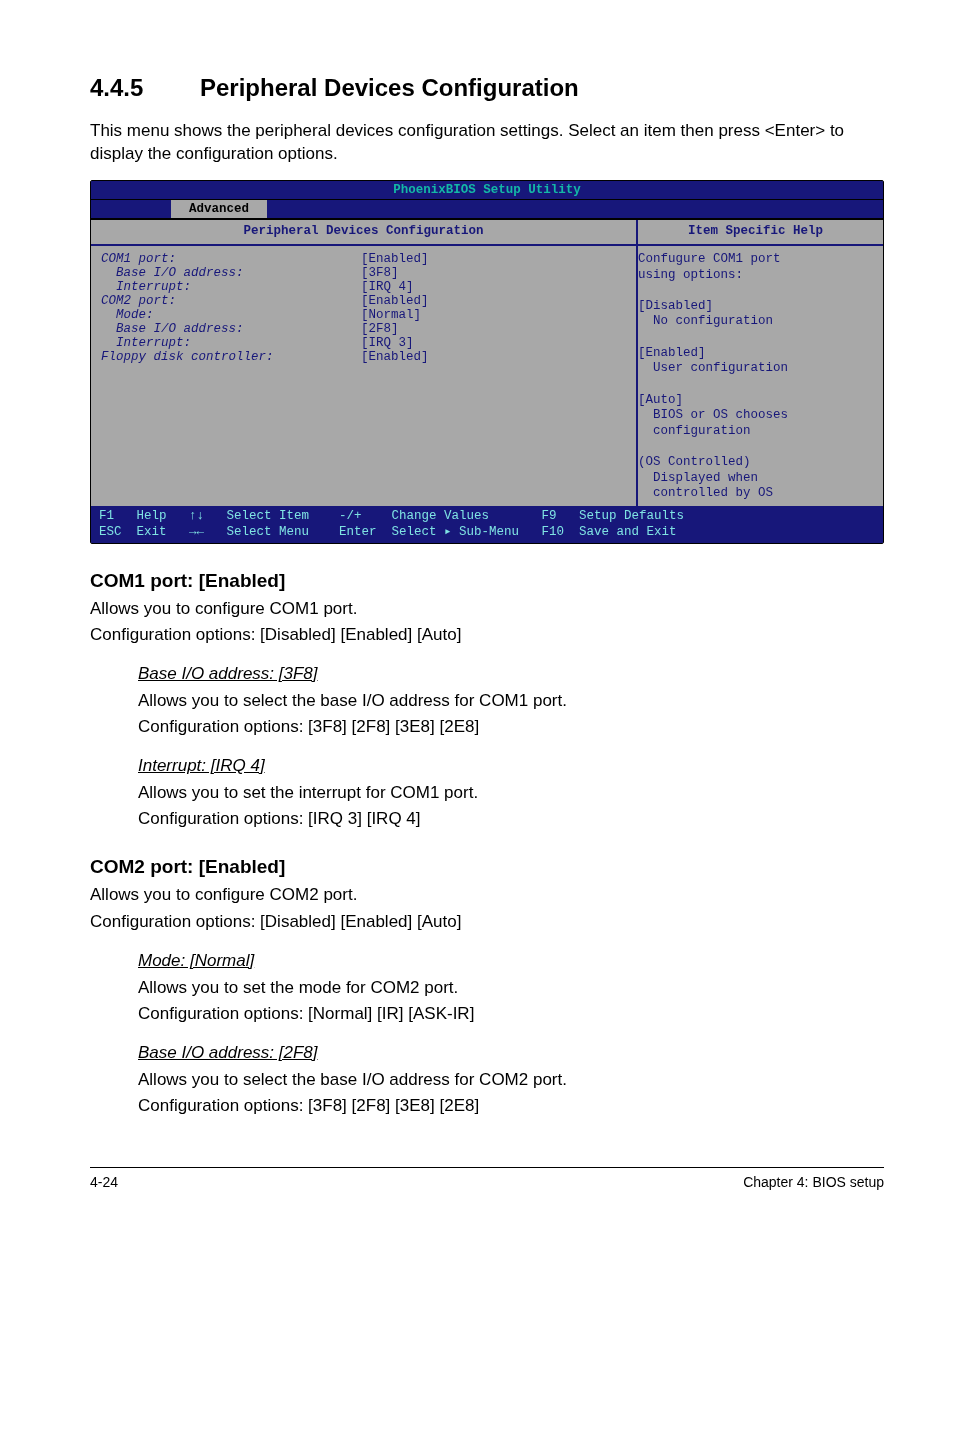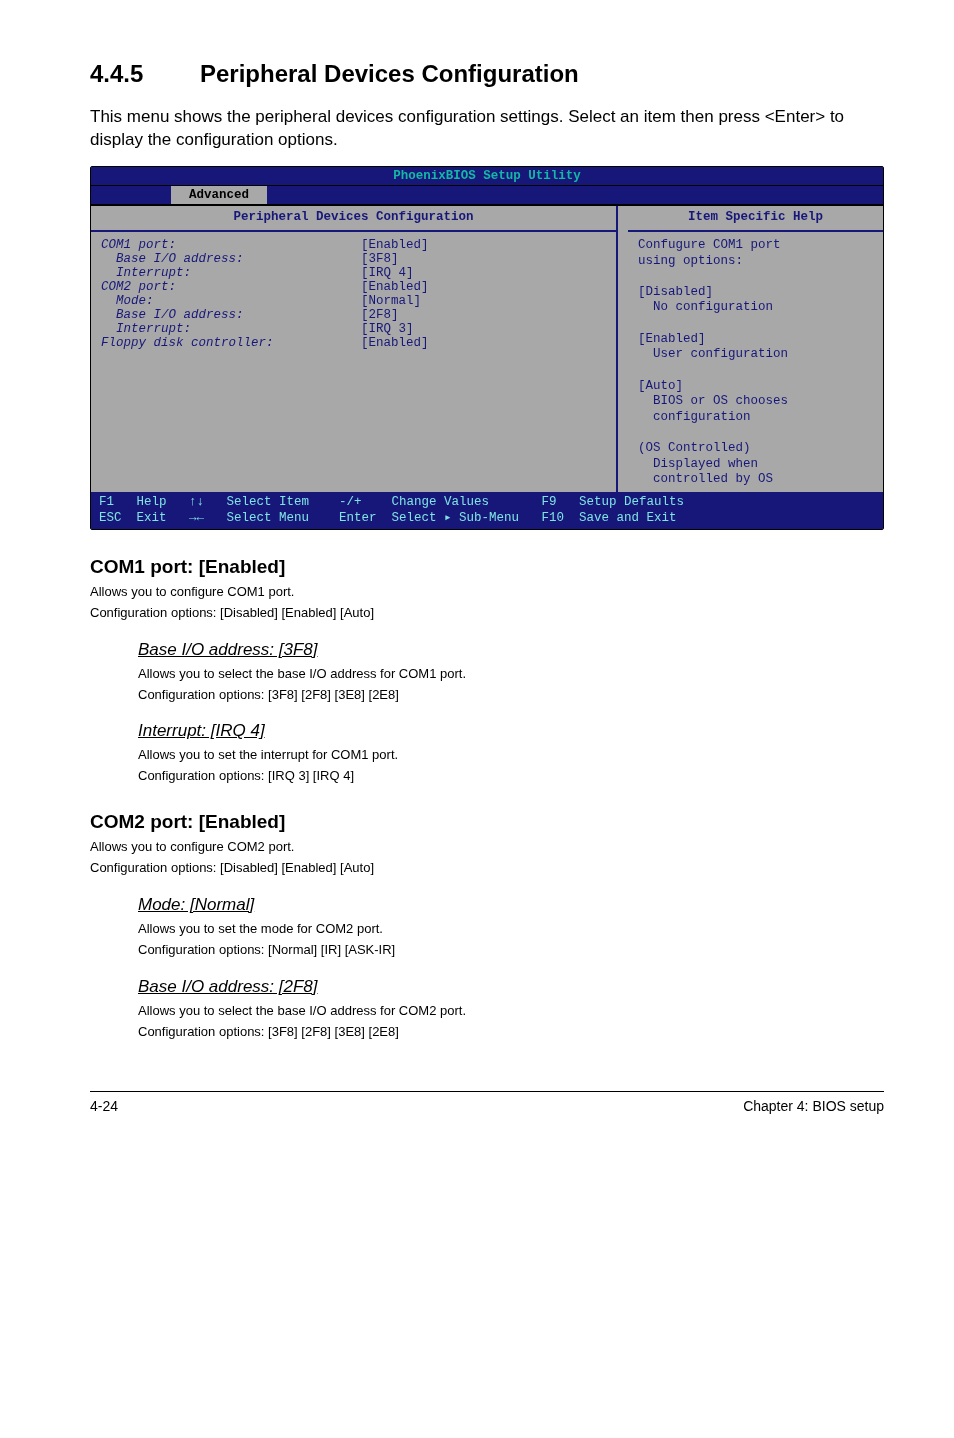--- a/index.html
+++ b/index.html
@@ -9,21 +9,21 @@
     font-family: Arial, Helvetica, sans-serif;
     color: #000;
     width: 954px;
   }
   .page {
     padding: 60px 70px 40px 90px;
   }
   h2.section-title {
     font-size: 24px;
     font-weight: bold;
-    margin: 0 0 18px 0;
+    margin: 14px 0 18px 0;
   }
   .section-num {
     display: inline-block;
     width: 110px;
   }
   p.intro {
     font-size: 17px;
     line-height: 1.35;
     margin: 12px 0 14px 0;
   }
@@ -64,21 +64,21 @@
     border-top: 2px solid #000;
   }
   .bios-left {
     flex: 1;
     padding: 4px 10px 4px 10px;
     color: #17177a;
   }
   .bios-right {
     width: 235px;
     border-left: 2px solid #17177a;
-    padding: 4px 10px 4px 20px;
+    padding: 4px 10px 4px 0;
     color: #17177a;
   }
   .bios-colhead {
     color: #17177a;
     font-weight: bold;
     text-align: center;
     border-bottom: 2px solid #17177a;
     padding: 4px 0 6px 0;
     margin: -4px -10px 6px -10px;
   }
@@ -107,21 +107,21 @@
   }
   .cyan { color: #7fe3e3; }
 
   
   h3.sub {
     font-size: 19px;
     font-weight: bold;
     margin: 26px 0 6px 0;
   }
   p.body {
-    font-size: 13px;
+    font-size: 17px;
     margin: 0 0 4px 0;
     line-height: 1.3;
   }
   .indent {
     margin-left: 48px;
   }
   .field-title {
     font-style: italic;
     text-decoration: underline;
     font-size: 17px;

